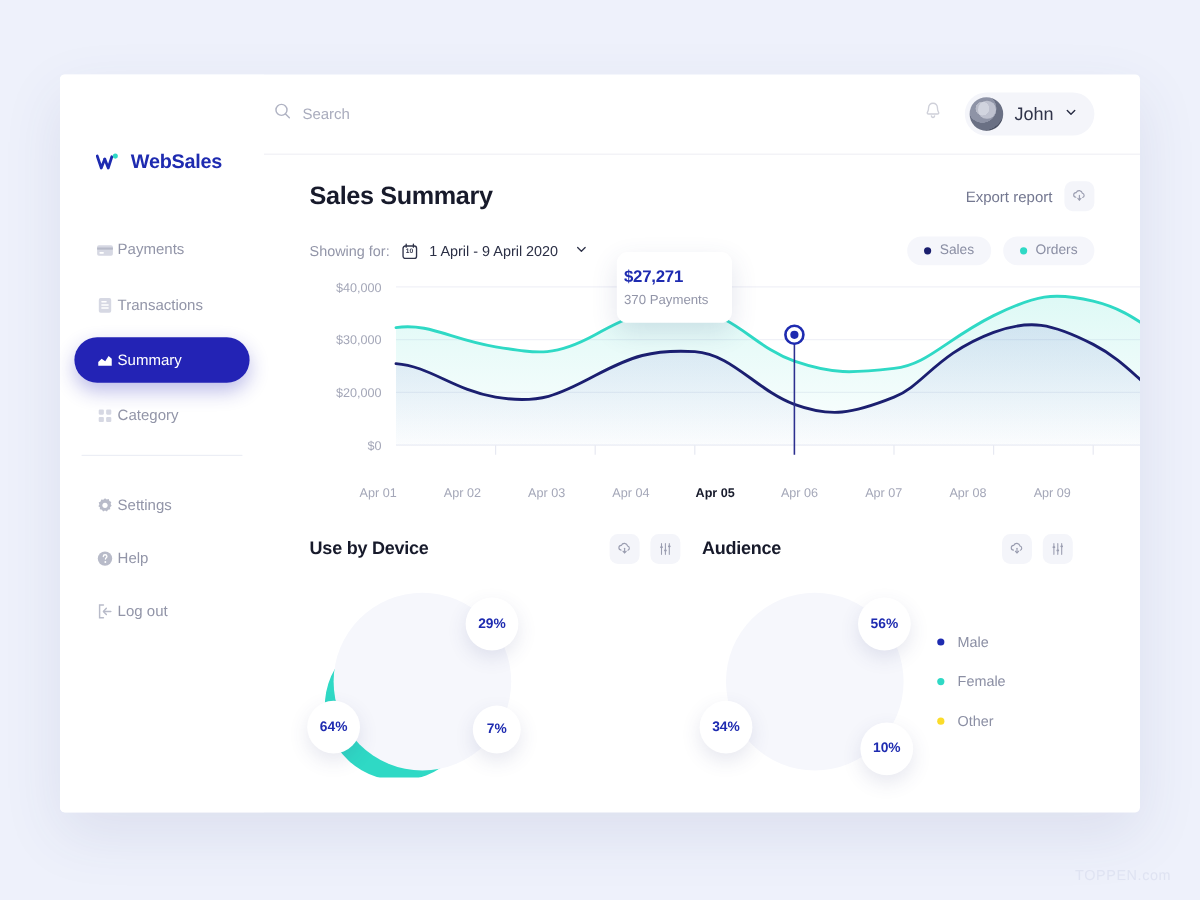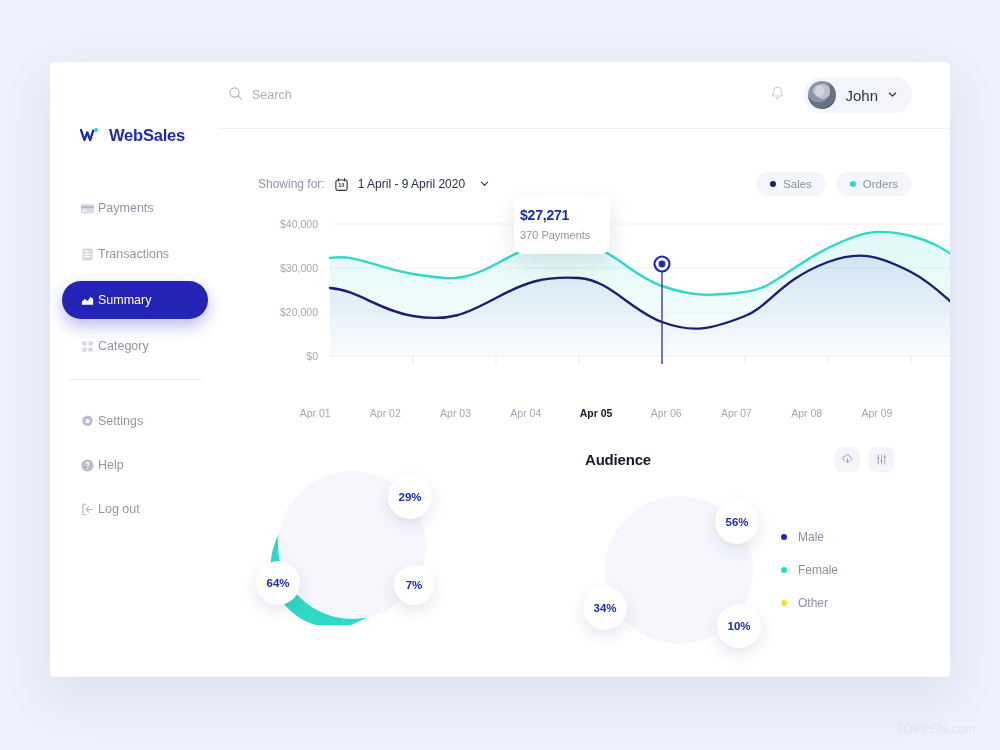--- a/index.html
+++ b/index.html
@@ -121,32 +121,32 @@
   .legend-chips { display: flex; gap: 10px; }
   .chip {
     display: flex; align-items: center; gap: 7px;
     background: #f5f6fb; border-radius: 14px;
     padding: 6px 14px; font-size: 11.5px; color: #8b8fa4;
     cursor: pointer;
   }
   .dot { width: 6px; height: 6px; border-radius: 50%; flex: 0 0 6px; }
 
   
-  .chart-wrap { position: relative; margin-top: 10px; height: 180px; }
+  .chart-wrap { position: relative; margin-top: 0; height: 180px; }
   .chart-svg { display: block; }
   .tooltip {
     position: absolute; left: 256px; top: -11px;
     width: 96px; padding: 12px 6px 13px;
     background: #fff; border-radius: 9px;
     box-shadow: 0 8px 22px rgba(60,70,130,0.14);
     text-align: left;
   }
   .tt-val { font-size: 14px; font-weight: bold; color: #1e2bb0; letter-spacing: -0.2px; }
   .tt-sub { font-size: 11px; color: #9295a8; margin-top: 6px; }
-  .xaxis { display: flex; margin-top: 21px; padding-left: 22px; }
+  .xaxis { display: flex; margin-top: 4px; padding-left: 22px; }
   .xtick { flex: 1; text-align: center; font-size: 10.5px; color: #a4a7b8; }
   .xtick.active { color: #171a2b; font-weight: bold; }
 
   
   .panels { display: flex; margin-top: 28px; }
   .panel { flex: 1; min-width: 0; }
   .panel-head { display: flex; align-items: center; justify-content: space-between; padding-right: 18px; }
   .panel-title { font-size: 15px; font-weight: bold; color: #171a2b; letter-spacing: -0.2px; }
   .panel-actions { display: flex; gap: 9px; }
   .panel-body { display: flex; align-items: center; margin-top: 18px; }
@@ -293,20 +293,33 @@
         <span>
           <svg width="11" height="11" viewBox="0 0 12 12">
               <path d="M2.6 4.4 L6 7.8 L9.4 4.4" fill="none" stroke="#2b2f45" stroke-width="1.3" stroke-linecap="round" stroke-linejoin="round"></path>
             </svg>
         </span>
       </div>
     </header>
 
     <div class="content">
 
+      <div class="page-head">
+        <h1 class="page-title">Sales Summary</h1>
+        <div class="export-wrap">
+          <span class="export-label">Export report</span>
+          <span class="sq-btn">
+            <svg width="13" height="13" viewBox="0 0 16 16">
+                <path d="M4.4 9.1a2.4 2.4 0 0 1 .3-4.8 3.3 3.3 0 0 1 6.3.6 2.3 2.3 0 0 1 .4 4.4" fill="none" stroke="#9a9db0" stroke-width="1.15" stroke-linecap="round"></path>
+                <path d="M8 7.2v4.6" stroke="#9a9db0" stroke-width="1.15" stroke-linecap="round"></path>
+                <path d="M6.4 10.3 8 12l1.6-1.7" fill="none" stroke="#9a9db0" stroke-width="1.15" stroke-linecap="round" stroke-linejoin="round"></path>
+              </svg>
+          </span>
+        </div>
+      </div>
 
       <div class="filter-row">
         <div class="showing">
           <span class="showing-label">Showing for:</span>
           <span class="cal-icon">
             <svg width="15" height="15" viewBox="0 0 16 16">
                 <rect x="2" y="3.2" width="12" height="11" rx="2" fill="none" stroke="#30344a" stroke-width="1.2"></rect>
                 <path d="M4.8 1.6v2.6M11.2 1.6v2.6" stroke="#30344a" stroke-width="1.2" stroke-linecap="round"></path>
               </svg>
             <span class="num">10</span>
@@ -389,20 +402,44 @@
         <span class="xtick active">Apr 05</span>
         <span class="xtick">Apr 06</span>
         <span class="xtick">Apr 07</span>
         <span class="xtick">Apr 08</span>
         <span class="xtick">Apr 09</span>
       </div>
 
       <div class="panels">
 
         <div class="panel">
+          <div class="panel-head">
+            <span class="panel-title">Use by Device</span>
+            <span class="panel-actions">
+              <span class="sq-btn">
+                <svg width="13" height="13" viewBox="0 0 16 16">
+                    <path d="M4.4 9.1a2.4 2.4 0 0 1 .3-4.8 3.3 3.3 0 0 1 6.3.6 2.3 2.3 0 0 1 .4 4.4" fill="none" stroke="#9a9db0" stroke-width="1.15" stroke-linecap="round"></path>
+                    <path d="M8 7.2v4.6" stroke="#9a9db0" stroke-width="1.15" stroke-linecap="round"></path>
+                    <path d="M6.4 10.3 8 12l1.6-1.7" fill="none" stroke="#9a9db0" stroke-width="1.15" stroke-linecap="round" stroke-linejoin="round"></path>
+                  </svg>
+              </span>
+              <span class="sq-btn">
+                <svg width="13" height="13" viewBox="0 0 16 16">
+                    <g stroke="#9a9db0" stroke-width="1.1" stroke-linecap="round">
+                      <path d="M4 2.5v11M8 2.5v11M12 2.5v11"></path>
+                    </g>
+                    <g fill="#9a9db0">
+                      <rect x="2.6" y="5.2" width="2.8" height="1.8" rx="0.9"></rect>
+                      <rect x="6.6" y="8.6" width="2.8" height="1.8" rx="0.9"></rect>
+                      <rect x="10.6" y="4.4" width="2.8" height="1.8" rx="0.9"></rect>
+                    </g>
+                  </svg>
+              </span>
+            </span>
+          </div>
 
           <div class="panel-body">
             <div class="donut-box">
               <div class="donut-glow"></div>
               <svg width="178" height="160" viewBox="0 0 178 160">
 
                 <g transform="translate(94,80)">
 
                   <path d="M -53.6,-31.2 A 62,62 0 1 0 34.3,51.6 L 19.9,30.0 A 36,36 0 1 1 -31.1,-18.1 Z" fill="#2fd9c5"></path>
 

